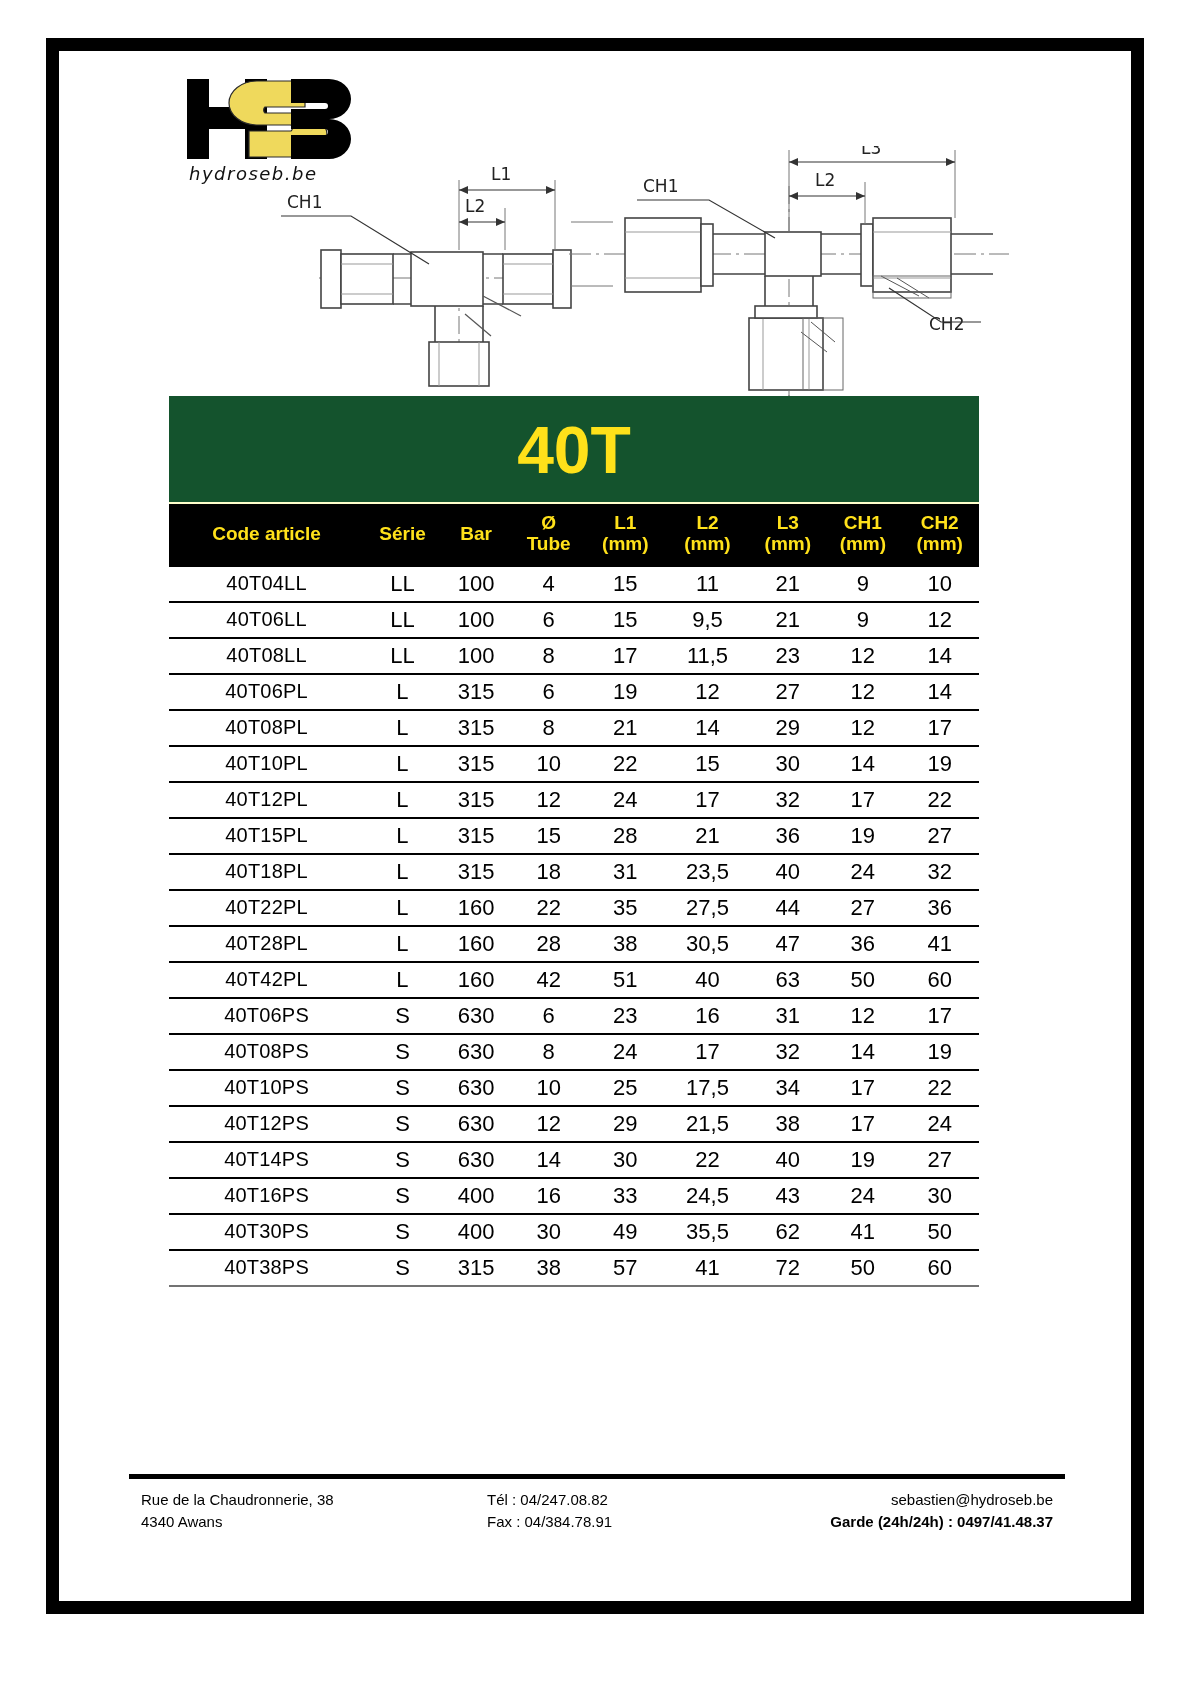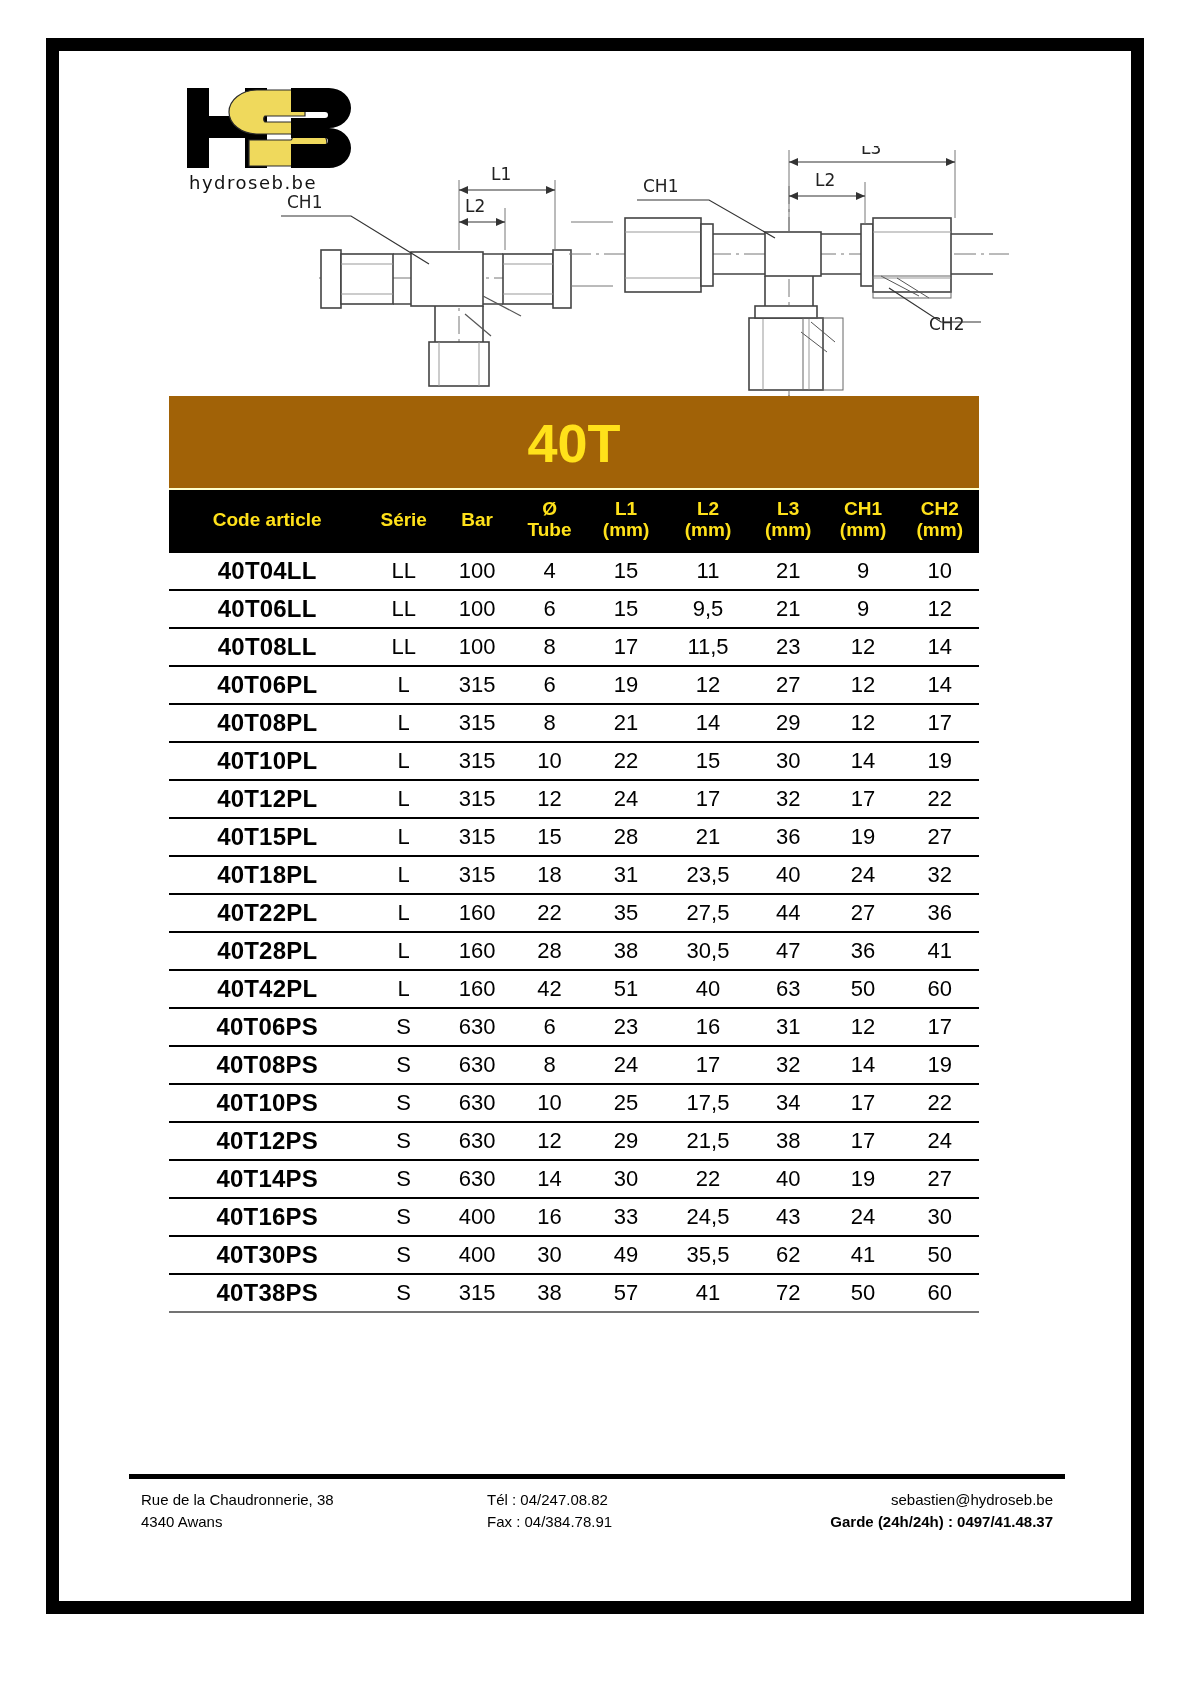--- a/index.html
+++ b/index.html
@@ -23,22 +23,22 @@
   }
   .inner {
     position: relative;
     width: 100%; height: 100%;
     background: #ffffff;
   }
 
   
   .logo-wrap {
     position: absolute;
-    left: 128px; top: 33px;
-    width: 220px; height: 120px;
+    left: 128px; top: 24px;
+    width: 220px; height: 120px; font-style: italic;
   }
   .logo-mark { position: relative; width: 180px; height: 88px; }
   .logo-url {
     position: absolute;
     left: 2px; top: 88px;
     font-size: 18px;
     letter-spacing: 1.5px;
     color: #111;
     font-family: "DejaVu Sans", sans-serif;
   }
@@ -52,24 +52,24 @@
 
   
   .table-wrap {
     position: absolute;
     left: 110px; top: 345px;
     width: 810px;
   }
   table.spec { border-collapse: collapse; width: 810px; }
 
   .title-row td {
-    background: #a16207;
+    background: #14532d;
     color: #ffe11a;
     text-align: center;
-    font-size: 54px;
+    font-size: 66px;
     font-weight: bold;
     padding: 16px 0 14px 0;
     border-bottom: 2px solid #ffffcc;
     font-family: "Liberation Sans", sans-serif;
   }
   thead.hdr th {
     background: #000000;
     color: #ffe11a;
     font-size: 19px;
     font-weight: bold;
@@ -84,22 +84,22 @@
     border-top: 2px solid #000000;
     text-align: center;
     font-size: 22px;
     color: #000000;
     padding: 4px 2px 4px 2px;
     height: 33px;
     background: #ffffff;
   }
   tbody.rows tr:last-child td { border-bottom: 2px solid #737373; }
   tbody.rows td.code {
-    font-weight: bold;
-    font-size: 24px;
+    font-weight: normal;
+    font-size: 20px;
     text-align: center;
     letter-spacing: 0.2px;
   }
   col.c-code { width: 208px; }
   col.c-serie { width: 80px; }
   col.c-bar { width: 74px; }
   col.c-dia { width: 78px; }
   col.c-l1 { width: 82px; }
   col.c-l2 { width: 90px; }
   col.c-l3 { width: 78px; }

